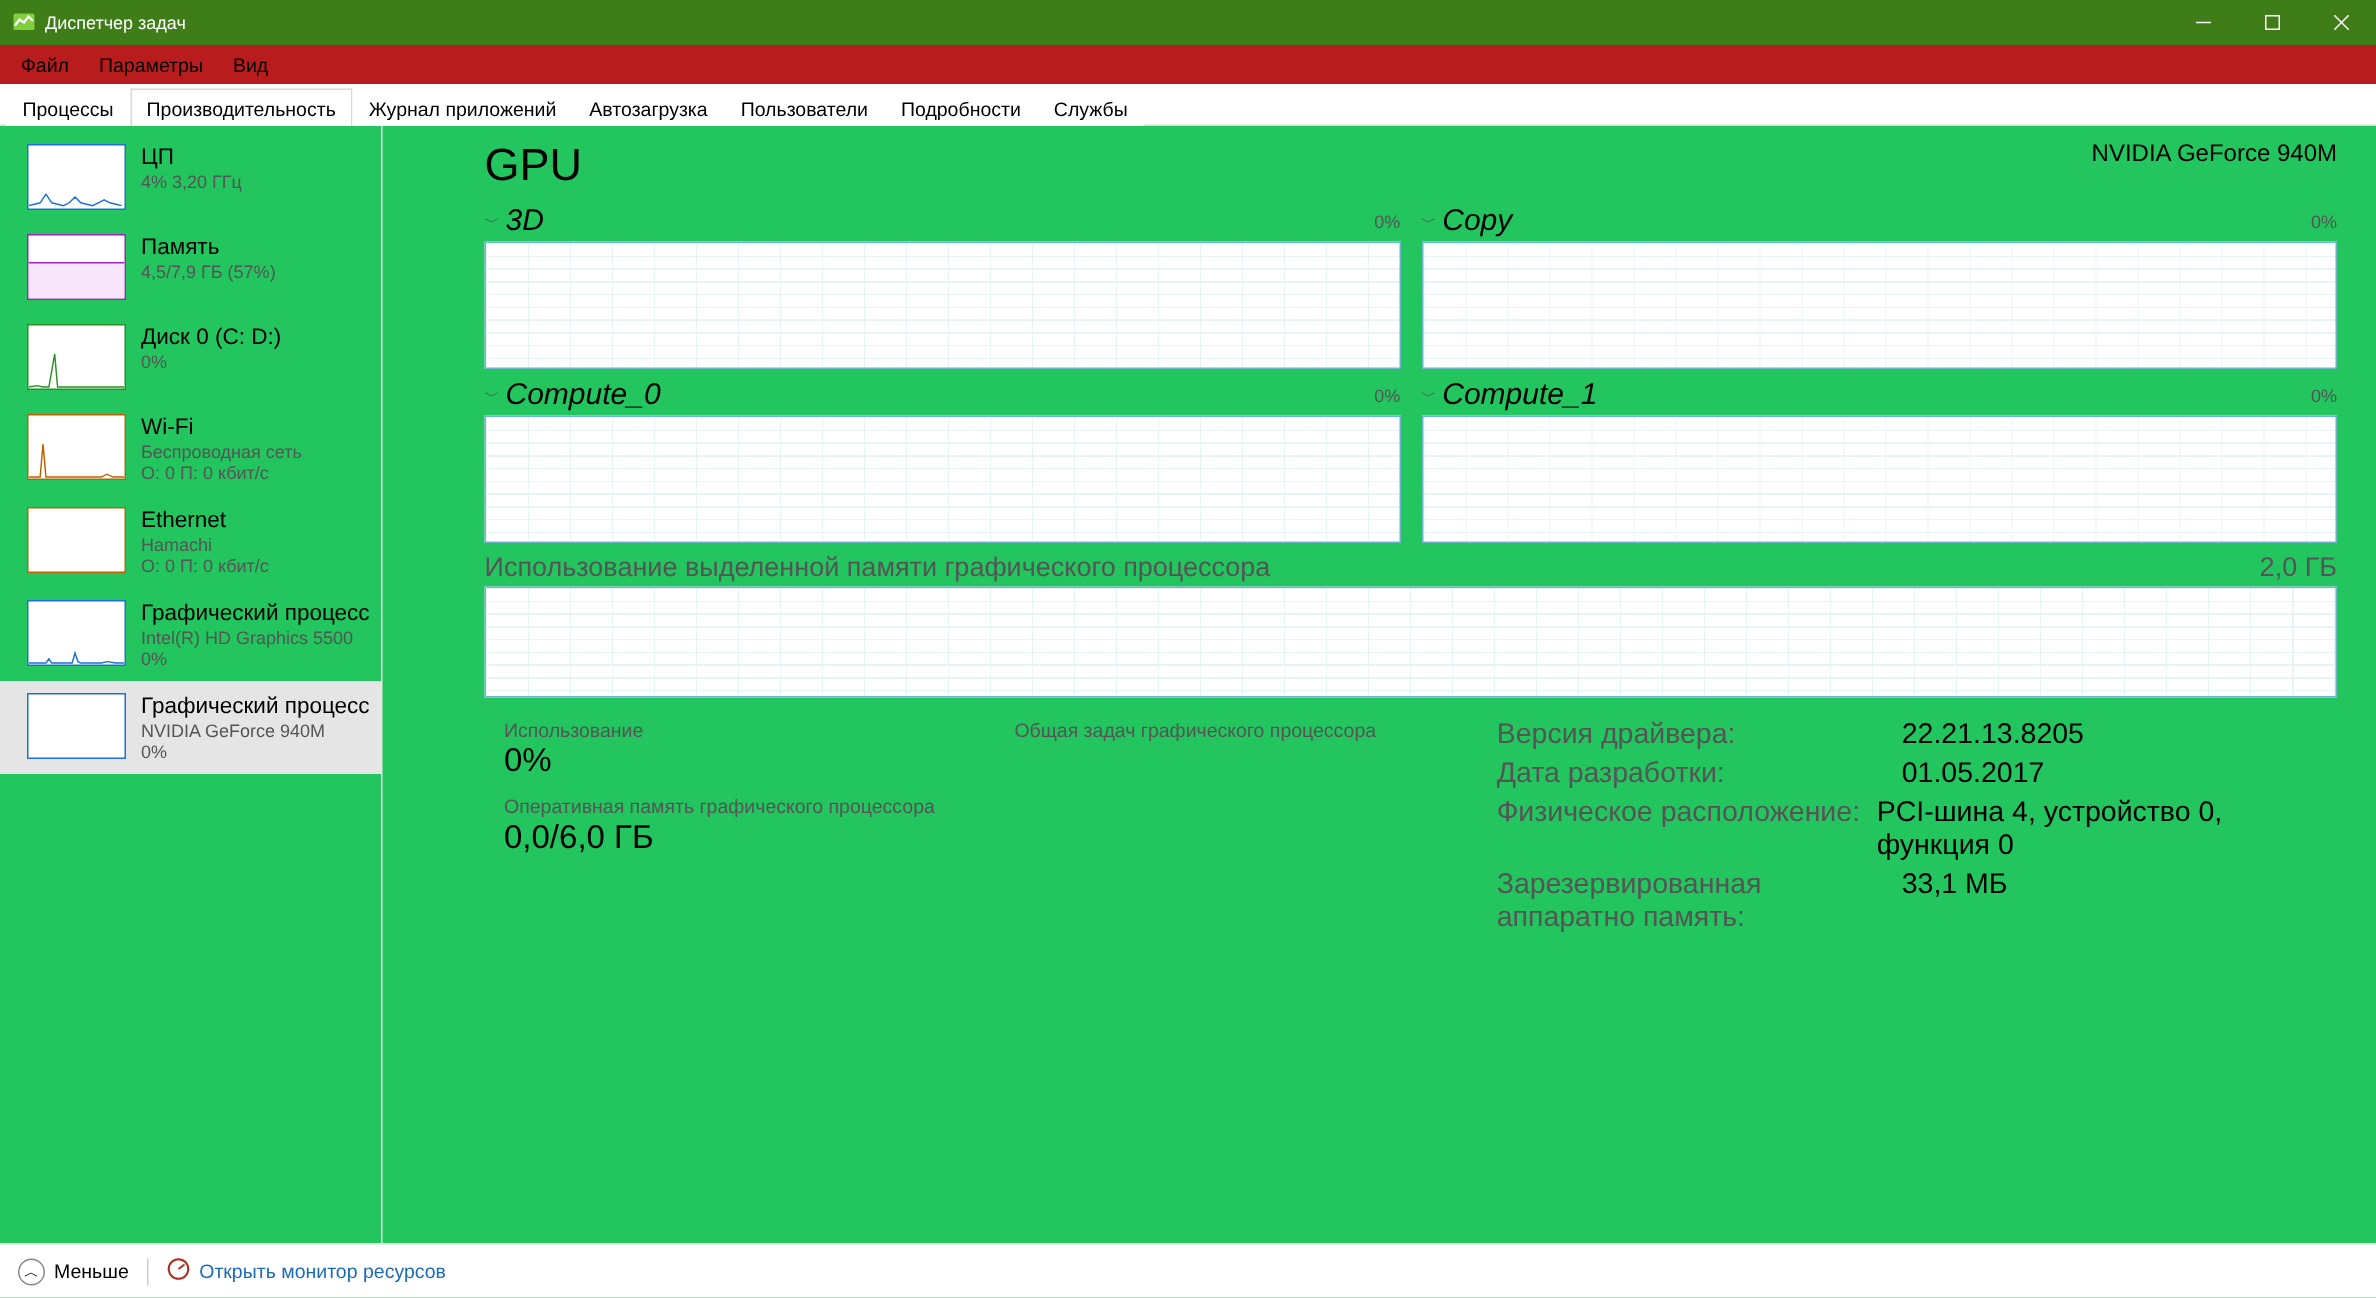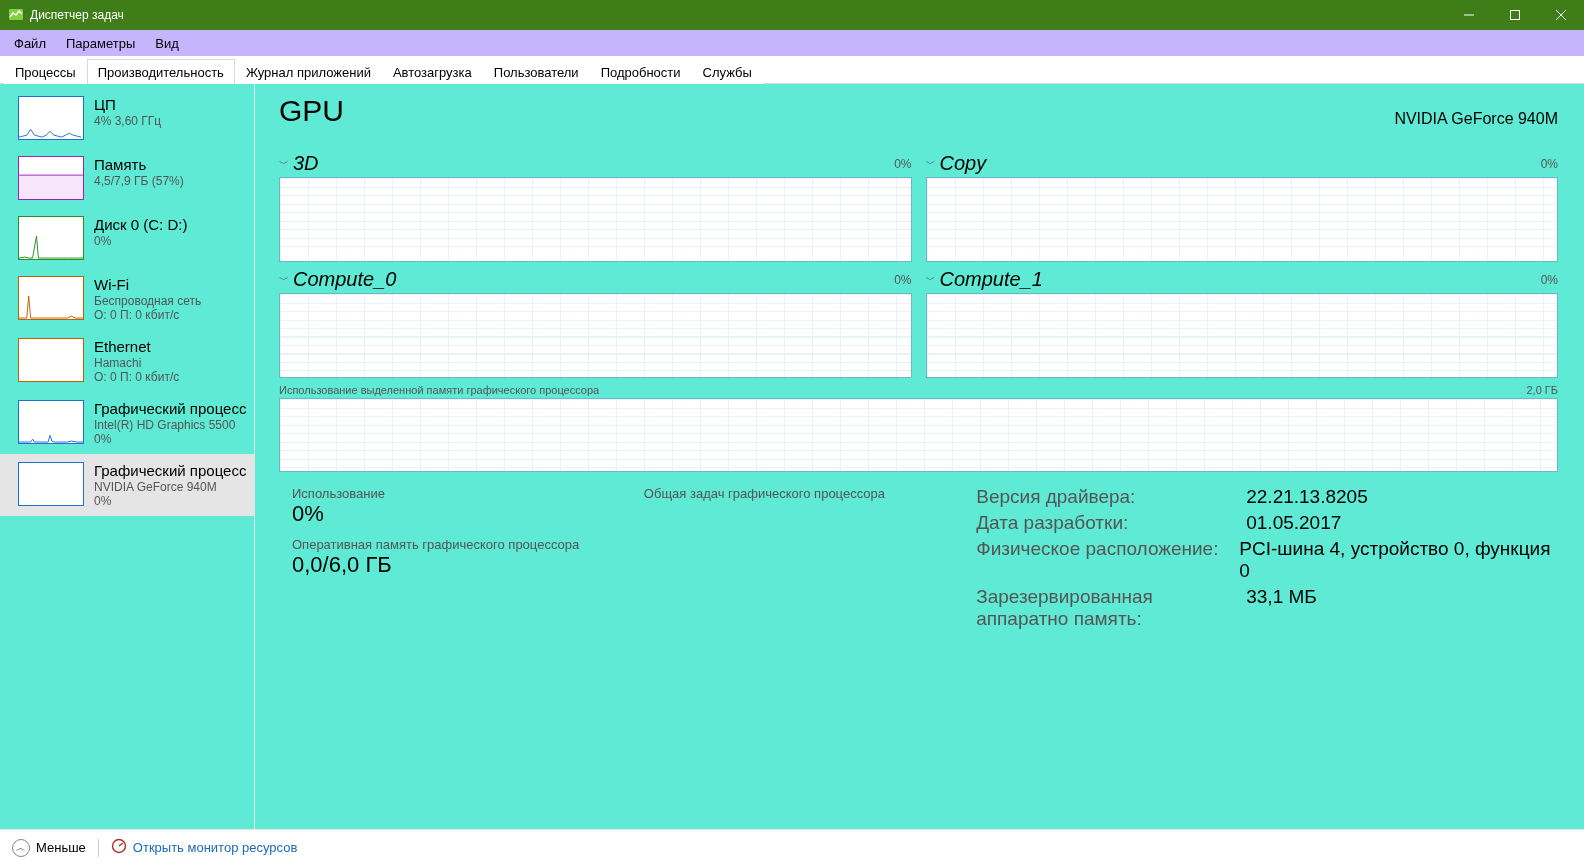--- a/index.html
+++ b/index.html
@@ -7,56 +7,56 @@
 .edge-strip { position: absolute; left: 0; top: 30px; width: 4px; height: 740px; background: linear-gradient(#9b0f0f,#6a0,#c70,#b00,#7a0,#840); z-index: 0; }
 
 .titlebar { height: 30px; background: #3f7d18; color: #fff; display: flex; align-items: center; padding-left: 8px; font-size: 12px; }
 .titlebar .app-icon { width: 16px; height: 16px; margin-right: 6px; display: inline-flex; align-items: center; justify-content: center; }
 .titlebar .app-icon svg { width: 16px; height: 16px; }
 .titlebar .title { flex: 1; }
 .win-controls { display: flex; height: 100%; }
 .win-btn { width: 46px; height: 30px; display: flex; align-items: center; justify-content: center; color: #fff; font-size: 14px; }
 .win-btn svg { stroke: #fff; fill: none; }
 
-.menubar { height: 26px; display: flex; align-items: center; padding-left: 4px; font-size: 13px; border-bottom: 0; background: #c4b5fd; z-index: 1; position: relative; }
+.menubar { height: 26px; display: flex; align-items: center; padding-left: 4px; font-size: 13px; border-bottom: 0; background: #b91c1c; z-index: 1; position: relative; }
 .menubar .menu-item { padding: 3px 10px; }
 
 .tabs { height: 28px; display: flex; align-items: flex-end; padding-left: 4px; font-size: 13px; border-bottom: 1px solid #d9d9d9; background: #fff; z-index: 1; position: relative; }
 .tab { padding: 5px 10px 4px; border: 1px solid transparent; border-bottom: none; position: relative; top: 1px; background: #fff; }
 .tab.active { border-color: #d9d9d9; background: #fff; }
 
-.content { flex: 1; display: flex; overflow: hidden; background: #5eead4; z-index: 1; position: relative; }
+.content { flex: 1; display: flex; overflow: hidden; background: #22c55e; z-index: 1; position: relative; gap: 44px; }
 
 .sidebar { width: 255px; border-right: 1px solid #e6e6e6; overflow: hidden; padding-top: 4px; }
 .sb-item { display: flex; padding: 8px 8px 8px 18px; gap: 10px; align-items: flex-start; }
 .sb-item.selected { background: #e5e5e5; }
 .sb-chart { width: 66px; height: 44px; border: 1px solid; flex-shrink: 0; position: relative; overflow: hidden; background: #fff; }
 .sb-chart svg { width: 100%; height: 100%; display: block; }
 .sb-text { font-size: 13px; color: #000; overflow: hidden; white-space: nowrap; }
 .sb-title { font-size: 15px; margin-bottom: 1px; }
 .sb-sub { font-size: 12px; color: #555; }
 
 .main { flex: 1; padding: 10px 26px 10px 24px; overflow: auto; }
-.main-header { display: flex; justify-content: space-between; align-items: flex-end; margin-bottom: 24px; }
+.main-header { display: flex; justify-content: space-between; align-items: flex-start; margin-bottom: 8px; }
 .main-title { font-size: 30px; font-weight: 400; }
 .main-device { font-size: 16px; color: #000; }
 
 .engine-row { display: flex; gap: 14px; margin-bottom: 6px; }
 .engine-block { flex: 1; }
 .engine-head { display: flex; justify-content: space-between; font-size: 13px; color: #555; margin-bottom: 2px; align-items: center; }
 .engine-head .chev { margin-right: 4px; color: #555; font-size: 10px; }
 .engine-head .name { color: #000; font-size: 20px; font-style: italic; }
 .engine-head .left { display: flex; align-items: center; }
 .engine-head .pct { color: #555; font-size: 12px; }
 
 .graph { border: 1px solid #6eb6c9; height: 85px; background-image: repeating-linear-gradient(to right, #e8f3f6 0, #e8f3f6 1px, transparent 1px, transparent 28px), repeating-linear-gradient(to bottom, #e8f3f6 0, #e8f3f6 1px, transparent 1px, transparent 8.5px); background-color: #fff; }
 .graph.tall { height: 74px; }
 
 .mem-block { margin-bottom: 6px; }
-.mem-head { display: flex; justify-content: space-between; font-size: 11px; color: #555; margin-bottom: 2px; }
+.mem-head { display: flex; justify-content: space-between; font-size: 18px; color: #555; margin-bottom: 2px; }
 
 .stats { display: flex; gap: 40px; margin-top: 14px; margin-left: 13px; }
 .stats-col { }
 .stat-group { margin-bottom: 10px; }
 .stat-label { font-size: 13px; color: #555; }
 .stat-value { font-size: 22px; color: #000; }
 .info-table { font-size: 19px; }
 .info-row { display: flex; margin-bottom: 4px; }
 .info-key { width: 270px; color: #555; }
 .info-val { color: #000; }
@@ -121,21 +121,21 @@
   <div class="sidebar">
 
     <div class="sb-item">
       <div class="sb-chart" style="border-color:#1e6fd8">
         <svg viewBox="0 0 66 44" preserveAspectRatio="none">
             <polyline points="0,42 4,41 8,40 12,34 16,40 20,41 24,42 28,40 32,36 36,40 40,41 44,42 48,40 52,38 56,40 60,41 64,42" fill="none" stroke="#1e6fd8" stroke-width="1"></polyline>
           </svg>
       </div>
       <div class="sb-text">
         <div class="sb-title">ЦП</div>
-        <div class="sb-sub">4% 3,60 ГГц</div>
+        <div class="sb-sub">4% 3,20 ГГц</div>
       </div>
     </div>
 
     <div class="sb-item">
       <div class="sb-chart" style="border-color:#a020c0">
         <svg viewBox="0 0 66 44" preserveAspectRatio="none">
             <rect x="0" y="19" width="66" height="25" fill="#f7e6fb"></rect>
             <line x1="0" y1="19" x2="66" y2="19" stroke="#a020c0" stroke-width="1"></line>
           </svg>
       </div>

